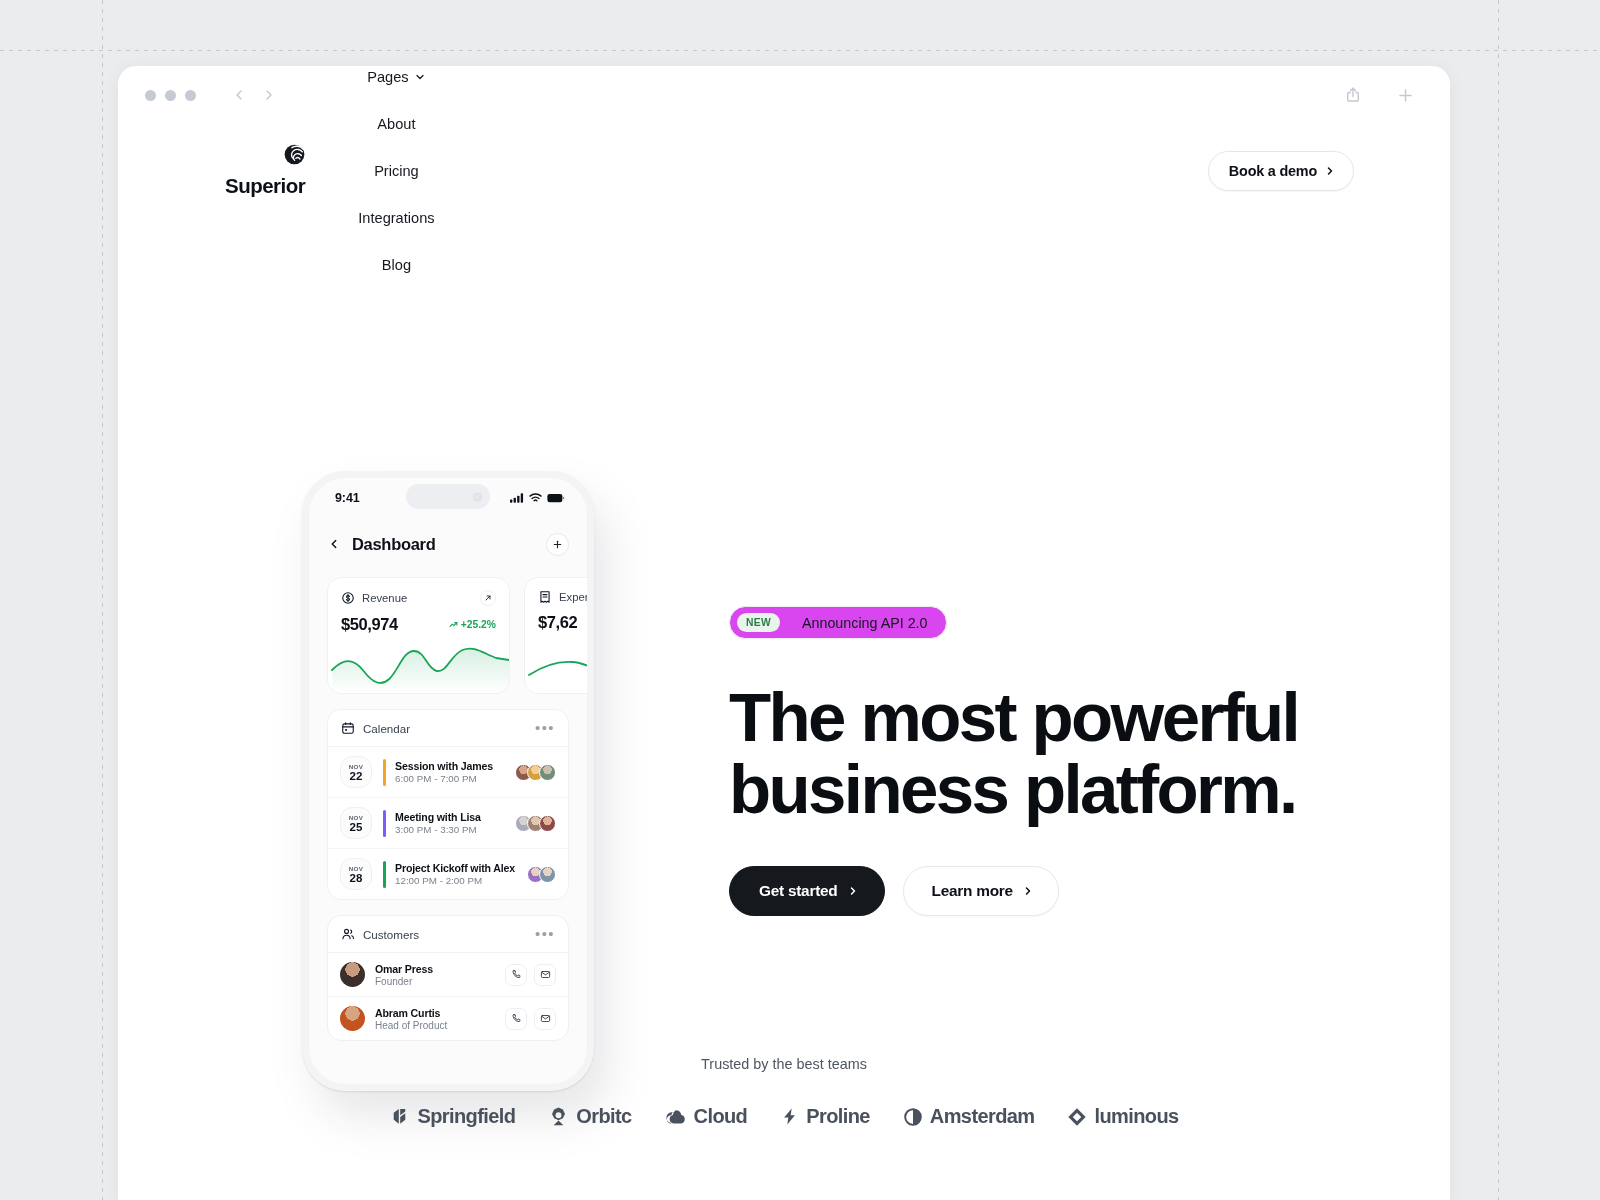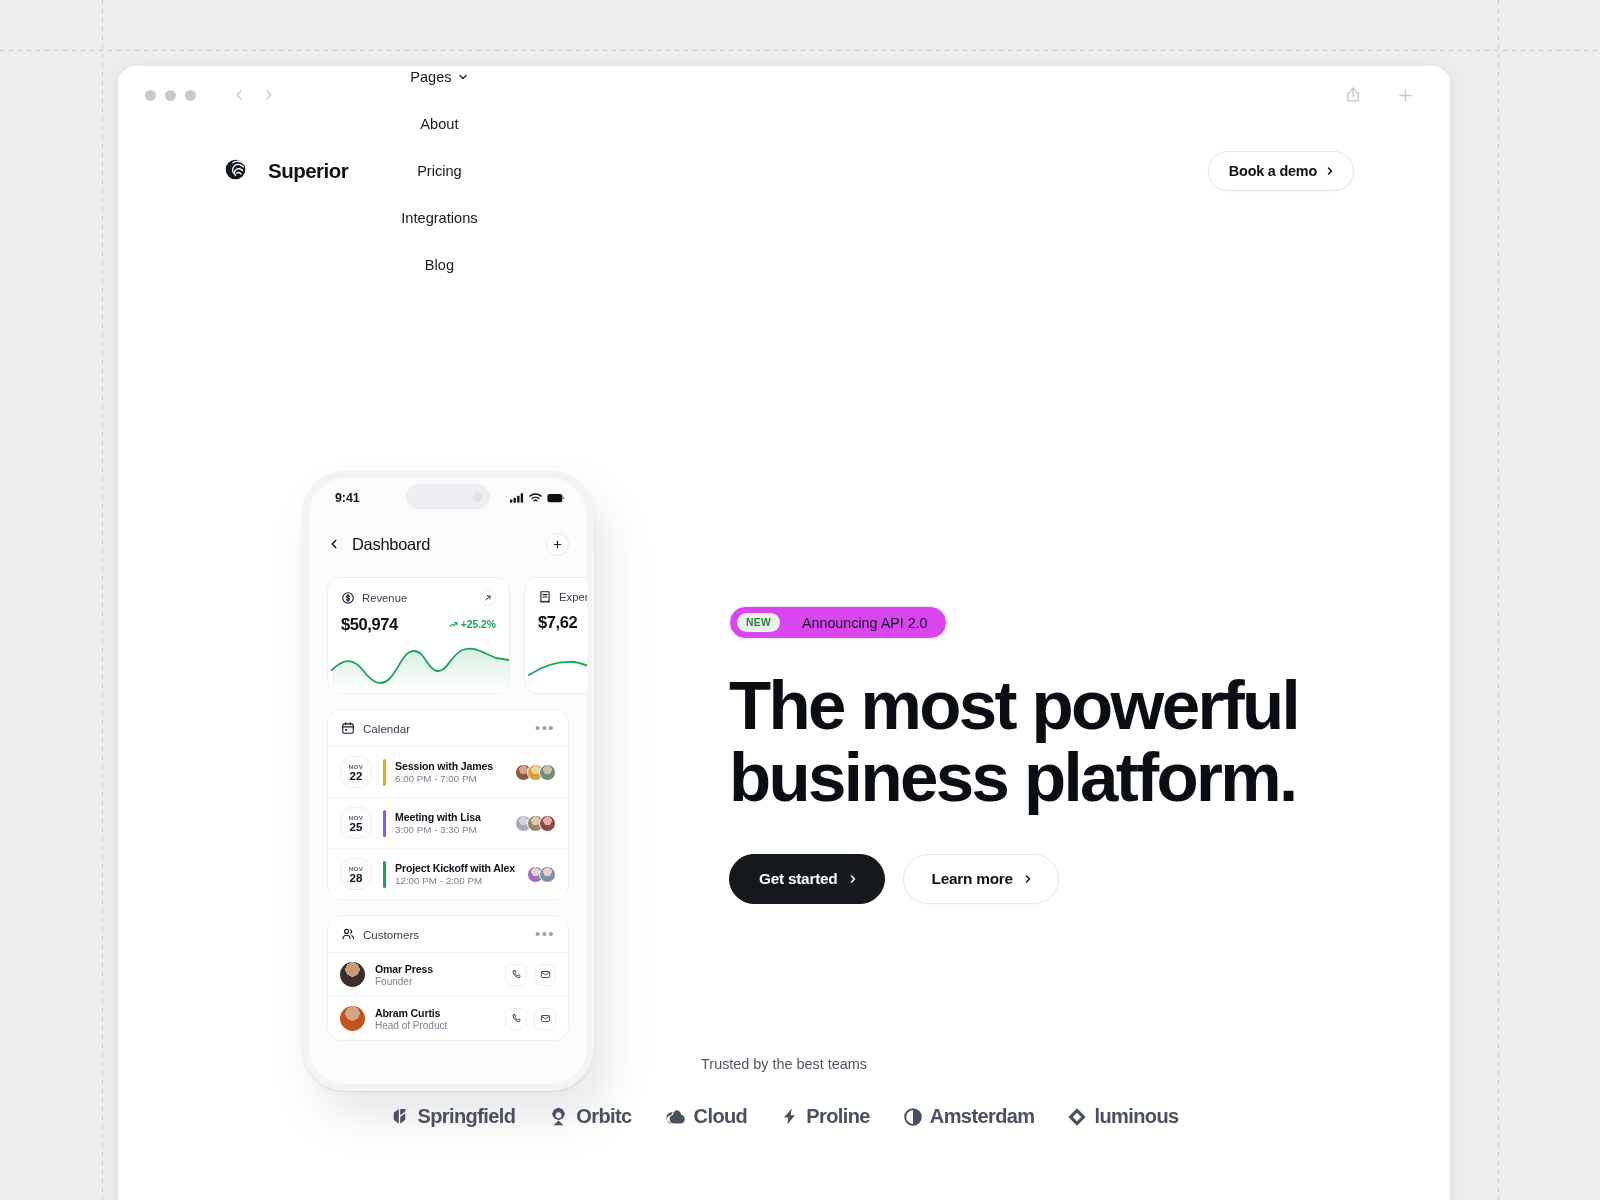--- a/index.html
+++ b/index.html
@@ -71,22 +71,23 @@
   #chrome-plus { margin-left: 18px; }
 
   
   .site-header {
     display: flex;
     align-items: center;
     padding: 22px 96px 0 107px;
     height: 72px;
   }
   .logo {
-    display: flex; align-items: flex-start; gap: 22px;
+    display: flex; align-items: flex-end; gap: 9px;
     margin-right: 53px;
+    flex-direction: column;
   }
   .logo-mark { width: 21px; height: 21px; display:block; }
   .logo-text {
     font-size: 20.5px; font-weight: 700; letter-spacing: -.5px;
     color: #0d1117;
   }
   .nav { display: flex; align-items: center; gap: 31px; flex-direction: column; }
   .nav-item {
     font-size: 14.6px; color: #14181f; font-weight: 400;
     display: flex; align-items: center; gap: 5px;
@@ -169,21 +170,21 @@
   .status-right svg { display: block; }
 
   
   .phone-topbar {
     display: flex; align-items: center;
     padding: 6px 18px 0 18px;
     height: 46px;
   }
   .phone-back { color: #0d1117; display:flex; }
   .phone-title {
-    font-size: 16.5px; font-weight: 400; color: #0d1117;
+    font-size: 16.5px; font-weight: 700; color: #0d1117;
     margin-left: 11px; letter-spacing: -.3px;
   }
   .phone-add {
     margin-left: auto;
     width: 23px; height: 23px; border-radius: 50%;
     border: 1px solid #e6e8eb; background: #fff;
     display: flex; align-items: center; justify-content: center;
     color: #1d2430;
   }
 
@@ -307,21 +308,21 @@
   .badge-new {
     background: #e9f5ec;
     color: #2f7a46;
     font-size: 10.3px; font-weight: 700;
     letter-spacing: .3px;
     border-radius: 14px;
     padding: 4px 9px;
   }
   .badge-text { font-size: 14.3px; color: #14181f; }
   .hero-title {
-    margin-top: 31px;
+    margin-top: 43px;
     font-size: 69px;
     line-height: 72px;
     font-weight: 700;
     letter-spacing: -2.6px;
     color: #0a0d12;
   }
   .hero-sub {
     margin-top: 35px;
     font-size: 17.2px;
     line-height: 25px;

